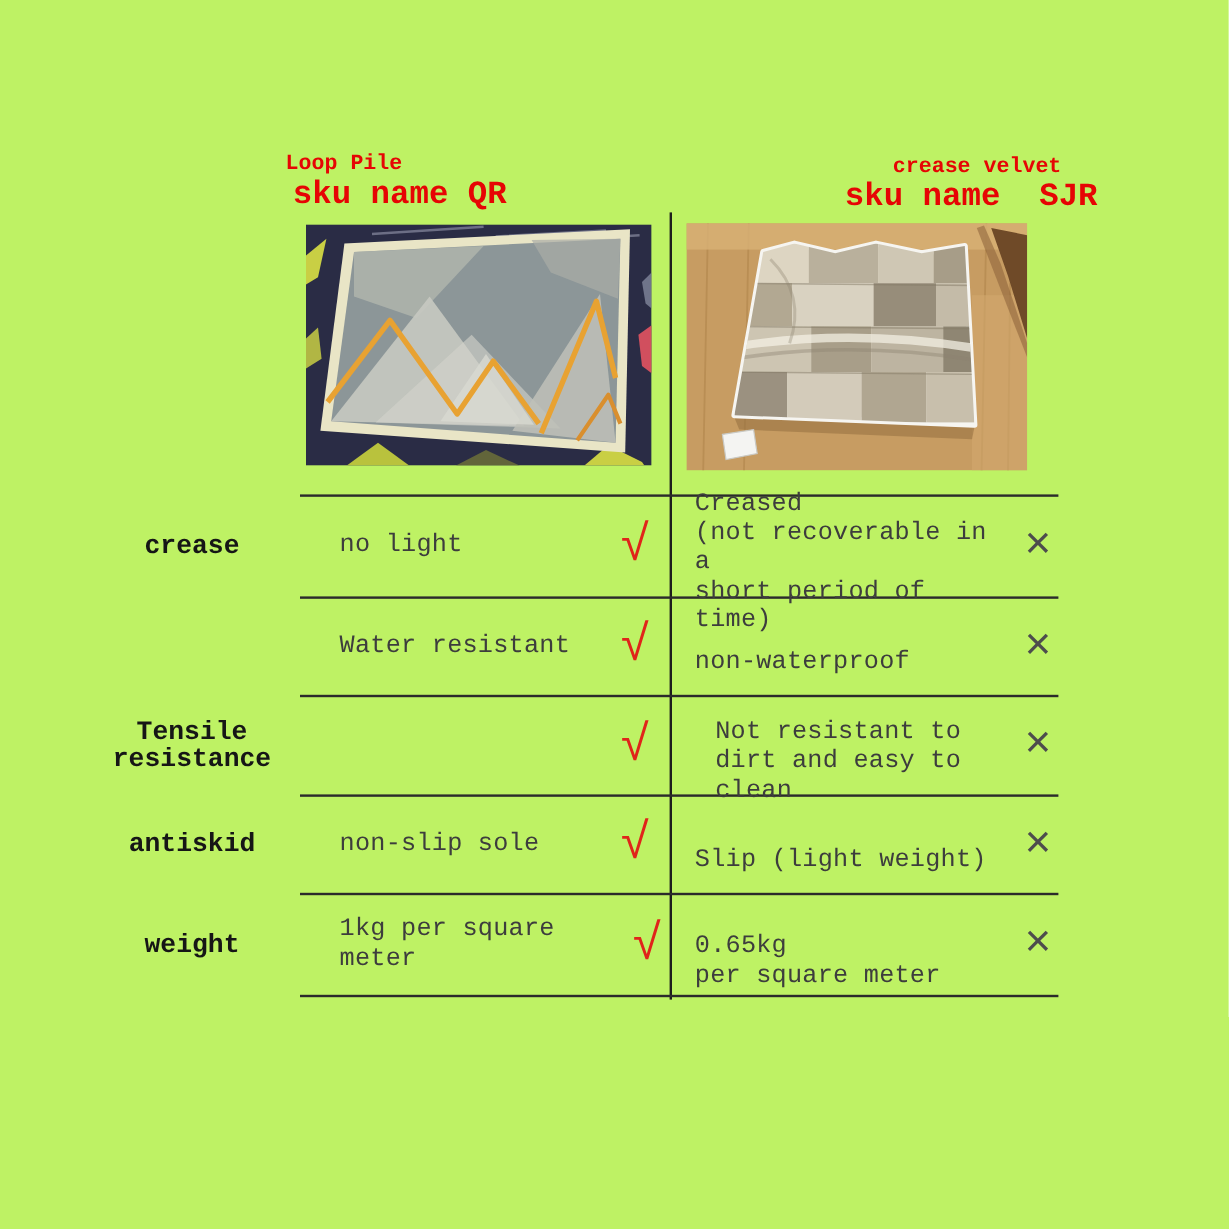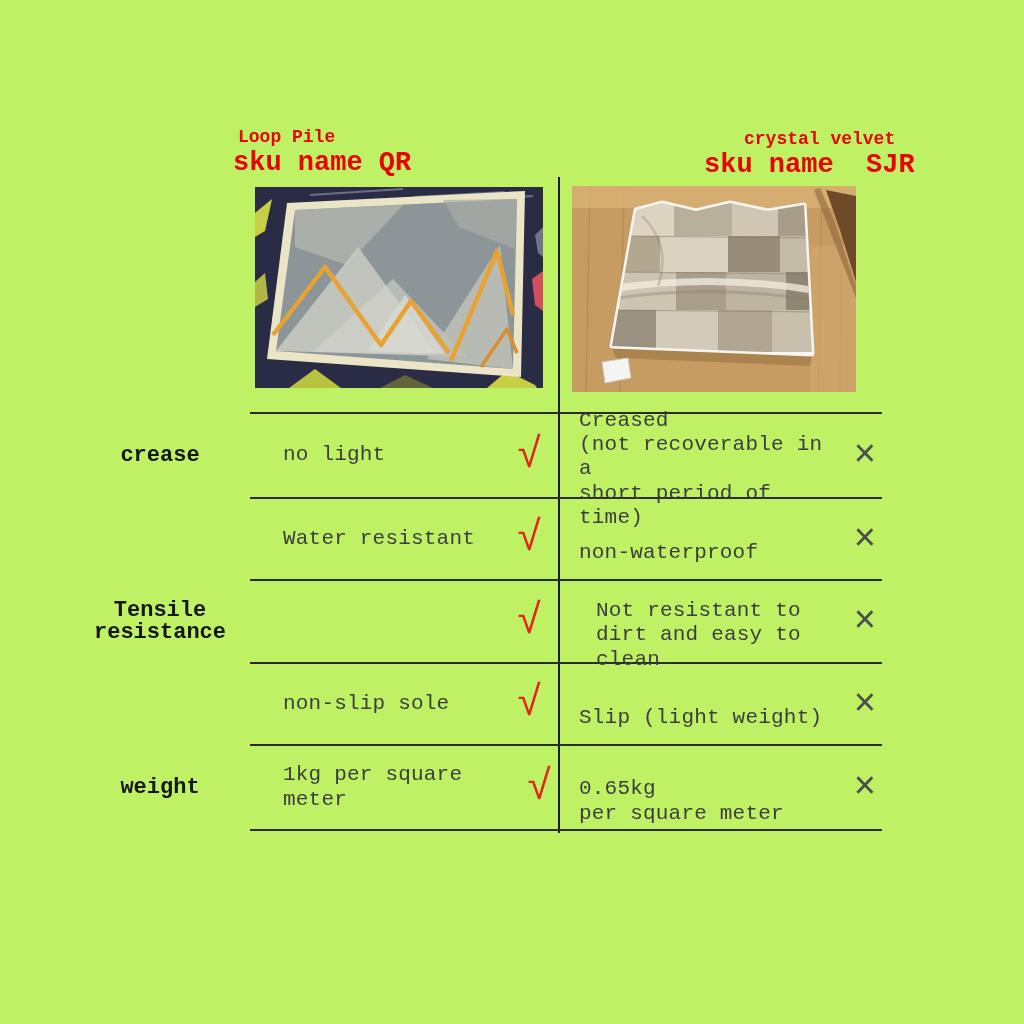--- a/index.html
+++ b/index.html
@@ -31,22 +31,22 @@
   }
   .mark.checkpos{left:502px;width:55px;font-size:42px;color:#e0241a;font-weight:400;}
   .mark.crosspos{left:840px;width:50px;font-size:38px;color:#4d4d4d;font-weight:400;}
 </style>
 </head>
 <body>
 
 <div id="canvas">
 
   <div class="hdr hdr-material" style="left:238px;top:128px;">Loop Pile</div>
-  <div class="hdr hdr-sku" style="left:233px;top:150px;">sku name QR</div>
-  <div class="hdr hdr-material" style="left:744px;top:130px;">crystal velvet</div>
+  <div class="hdr hdr-sku" style="left:244px;top:150px;">sku name QR</div>
+  <div class="hdr hdr-material" style="left:744px;top:130px;">crease velvet</div>
   <div class="hdr hdr-sku" style="left:704px;top:152px;">sku name  SJR</div>
 
   <svg class="photo" style="left:255px;top:187px;" width="288" height="201" viewBox="0 0 288 201">
     <rect width="288" height="201" fill="#2a2c45"></rect>
 
     <polygon points="0,26 17,12 10,44 0,50" fill="#c9cf44"></polygon>
     <polygon points="0,95 10,86 13,112 0,120" fill="#c9cf44" opacity="0.85"></polygon>
     <polygon points="34,201 60,182 86,201" fill="#b9c23d"></polygon>
     <polygon points="125,201 150,188 178,201" fill="#62653a"></polygon>
     <polygon points="232,201 252,184 280,198 282,201" fill="#c9cf44"></polygon>
@@ -154,20 +154,21 @@
   <div class="trow" style="top:581px;height:81px;">
     <div class="feature">Tensile
 resistance</div>
     <div class="mark checkpos">√</div>
     <div class="cell rcell" style="left:596px;">Not resistant to
 dirt and easy to clean</div>
     <div class="mark crosspos">×</div>
   </div>
 
   <div class="trow" style="top:664px;height:80px;">
+    <div class="feature">antiskid</div>
     <div class="cell lcell">non-slip sole</div>
     <div class="mark checkpos">√</div>
     <div class="cell rcell">Slip (light weight)</div>
     <div class="mark crosspos">×</div>
   </div>
 
   <div class="trow" style="top:746px;height:83px;padding-left:31px;">
     <div class="feature">weight</div>
     <div class="cell lcell" style="width:230px;">1kg per square meter</div>
     <div class="mark checkpos" style="left:512px;">√</div>

